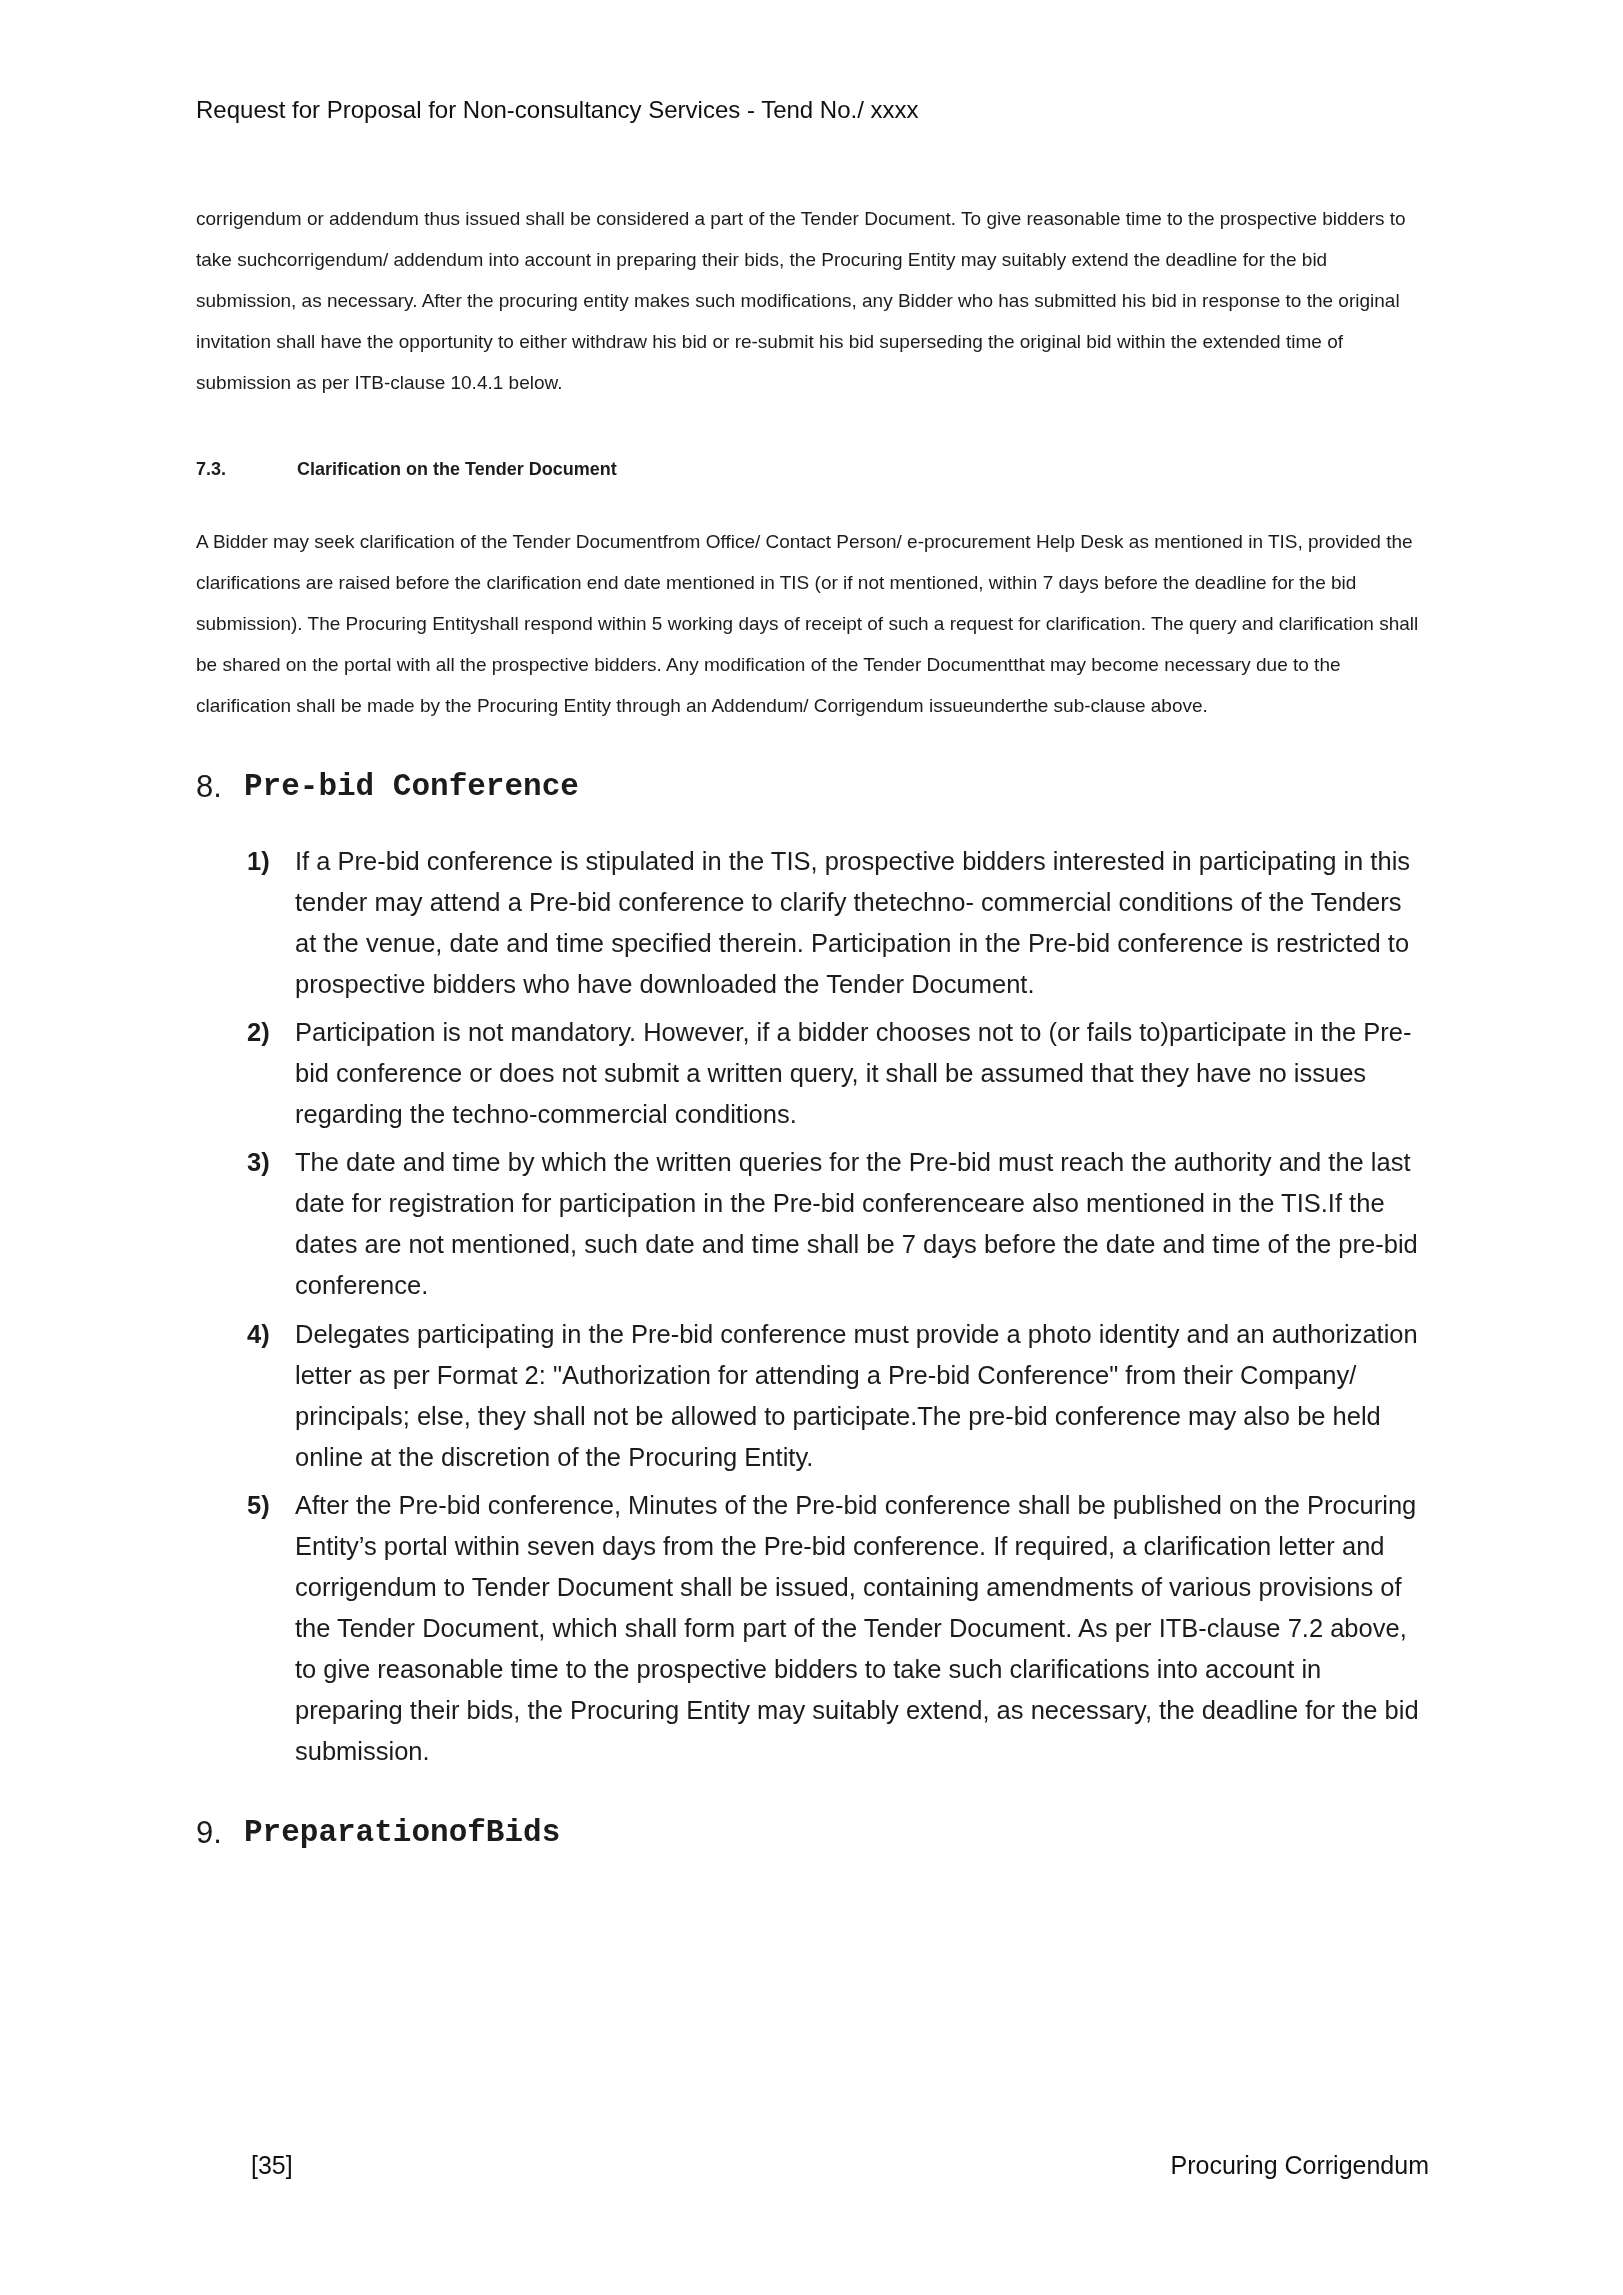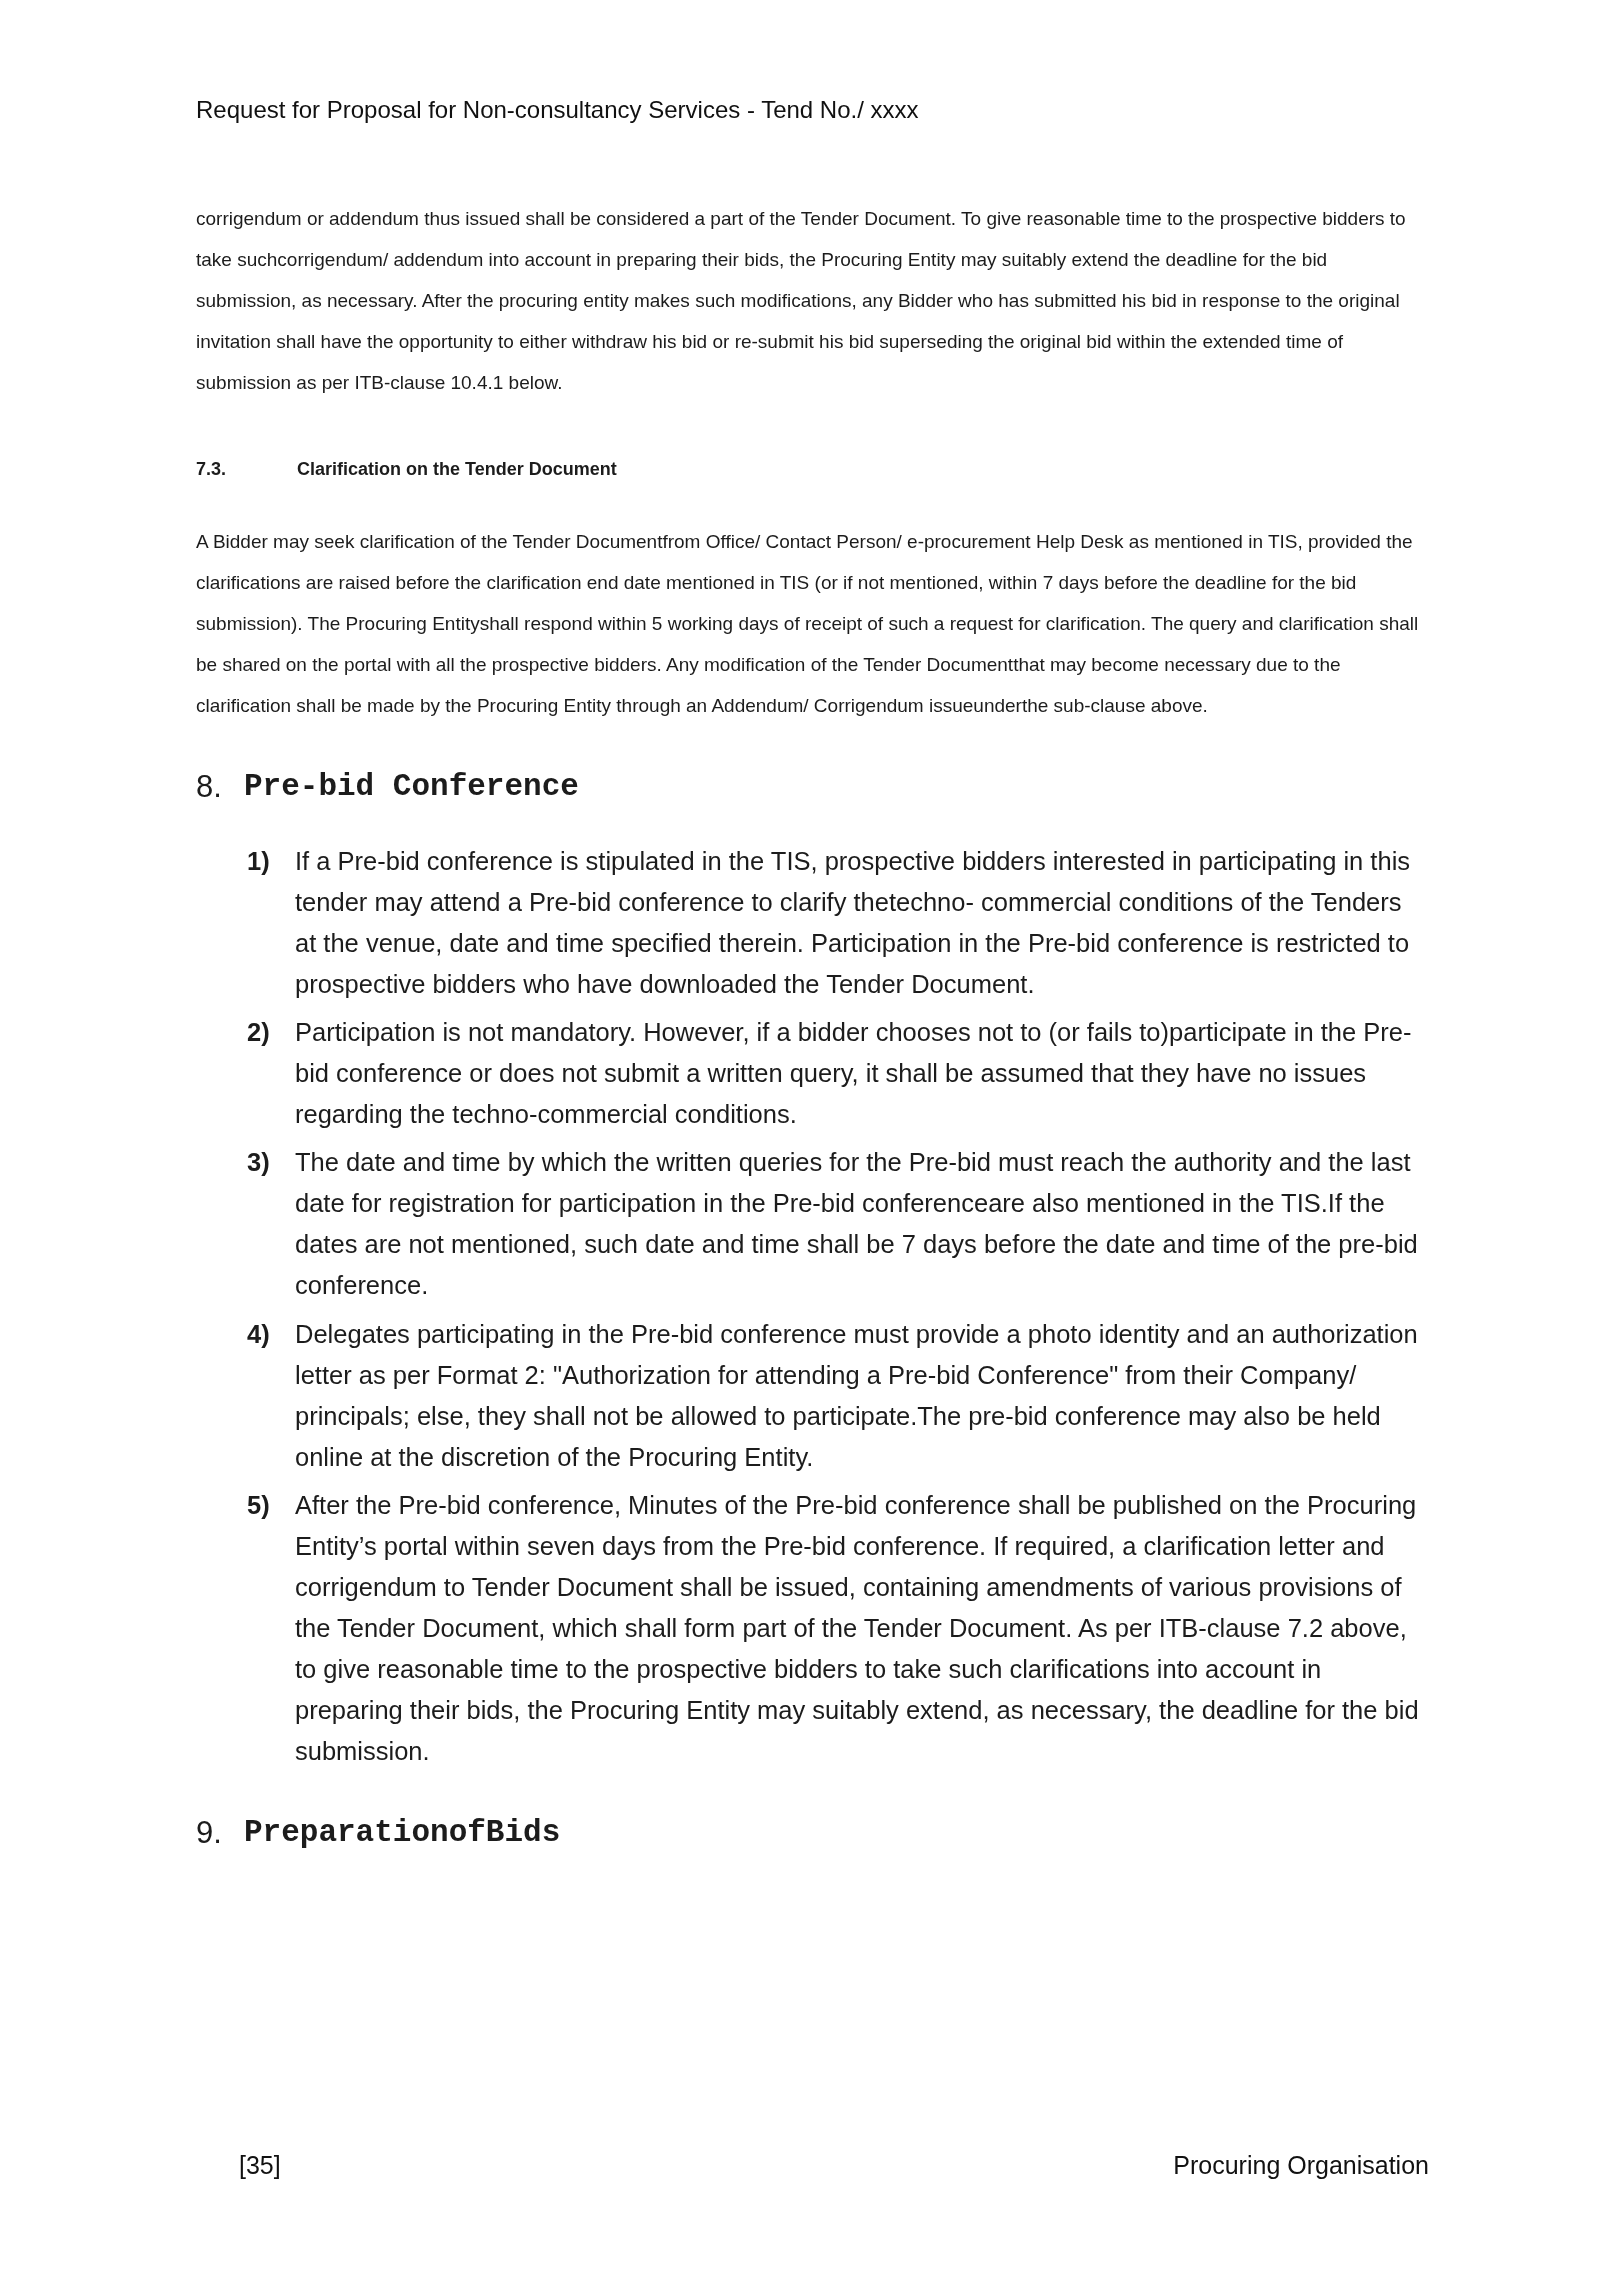--- a/index.html
+++ b/index.html
@@ -54,21 +54,21 @@
   .li .num {
     flex: none;
     width: 48px;
     margin-left: 51px;
     font-weight: bold;
   }
   .li .text { flex: 1; }
   .h91 { margin-top: 27.5px; }
   .footer {
     position: absolute;
-    left: 200px;
+    left: 212px;
     right: 194px;
     top: 2150px;
     display: flex;
     justify-content: space-between;
     font-size: 25px;
     line-height: 31px;
     color: #111;
   }
   .footer .fl { padding-left: 39px; }
 </style>
@@ -123,17 +123,17 @@
   </div>
 
   <div class="h1">
     <span class="num">9.</span>
     <span class="title">PreparationofBids</span>
   </div>
 
 
   <div class="footer">
     <span class="fl">[35]</span>
-    <span class="fr">Procuring Organisation</span>
+    <span class="fr">Procuring Corrigendum</span>
   </div>
 
 </div>
 
 
 </body></html>

